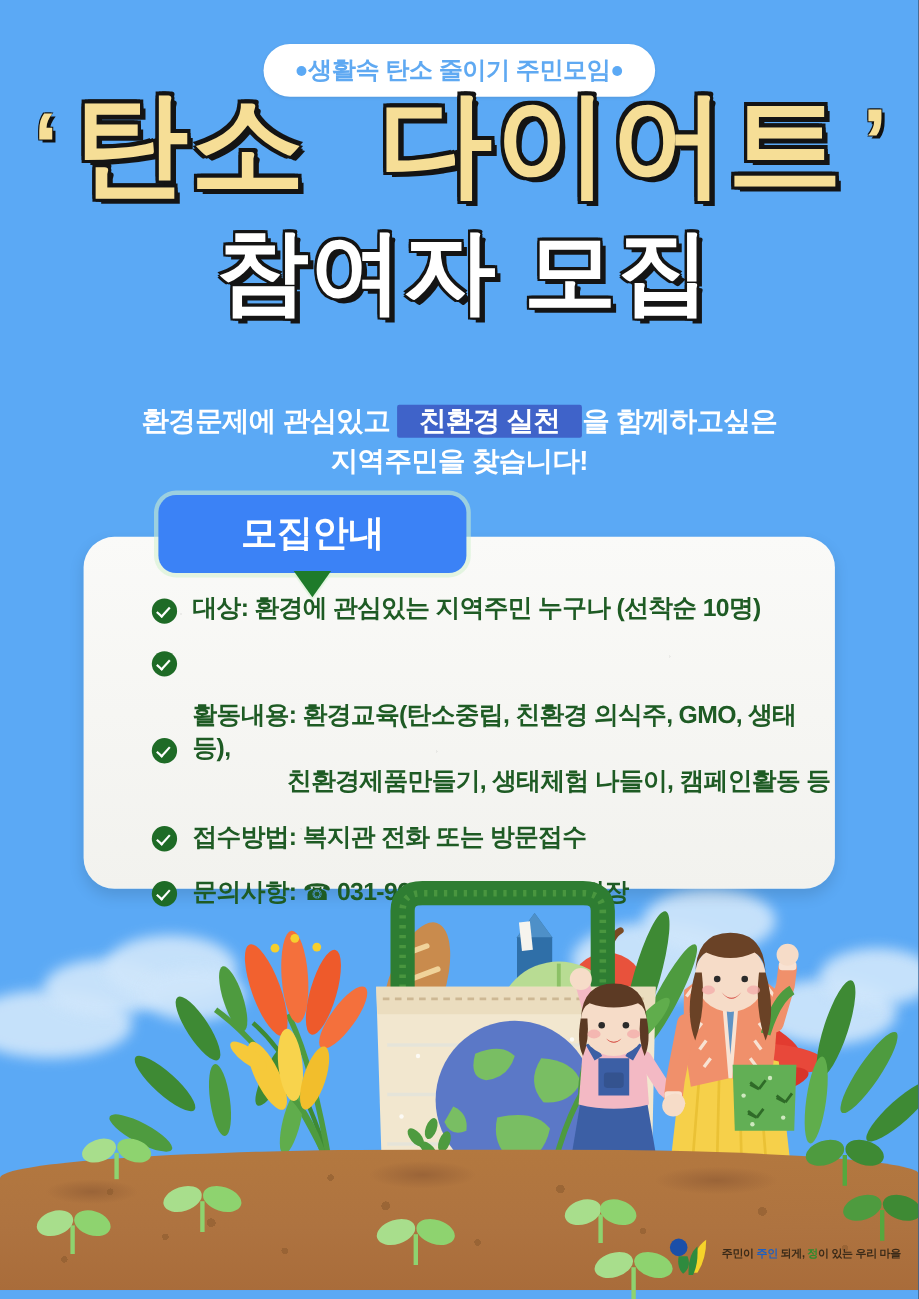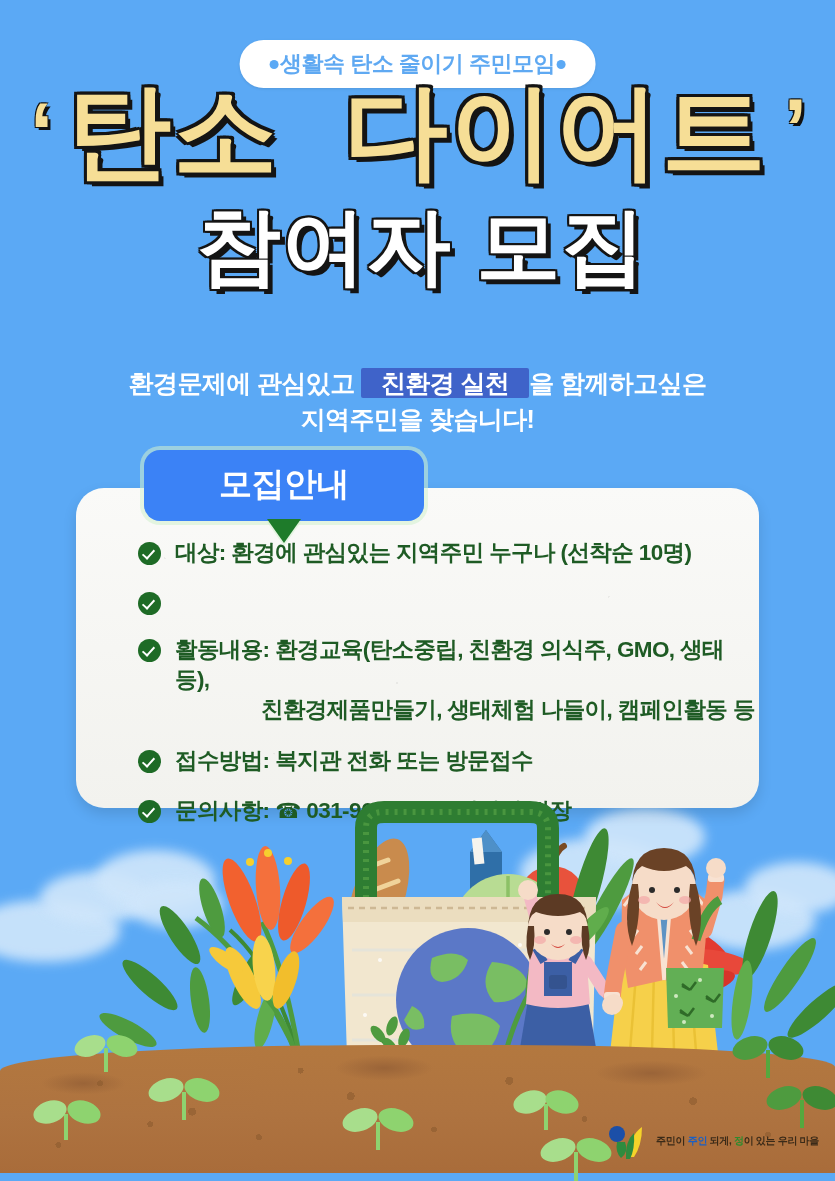--- a/index.html
+++ b/index.html
@@ -112,21 +112,21 @@
   }
   .tab .ttxt{color:#FFFFFF;font-size:33px;font-weight:bold;letter-spacing:-.5px;}
   .tab-point{
     position:absolute;left:50%;transform:translateX(-50%);bottom:-22px;
     width:0;height:0;border-left:17px solid transparent;border-right:17px solid transparent;
     border-top:24px solid #1E7B2A;
     filter:drop-shadow(0 3px 0 rgba(210,240,205,.55));
   }
 
   .items{position:absolute;left:138px;top:538px;width:620px;}
-  .item{display:flex;align-items:flex-start;gap:14px;margin-bottom:20px;}
+  .item{display:flex;align-items:center;gap:14px;margin-bottom:20px;}
   .item:last-child{margin-bottom:0;}
   .chk{
     flex:0 0 auto;width:23px;height:23px;border-radius:50%;background:#1E6B26;
     position:relative;margin-top:4px;
   }
   .chk::after{
     content:"";position:absolute;left:7px;top:5px;width:5px;height:10px;
     border:solid #FFFFFF;border-width:0 2.6px 2.6px 0;transform:rotate(42deg);
   }
   .itxt{

